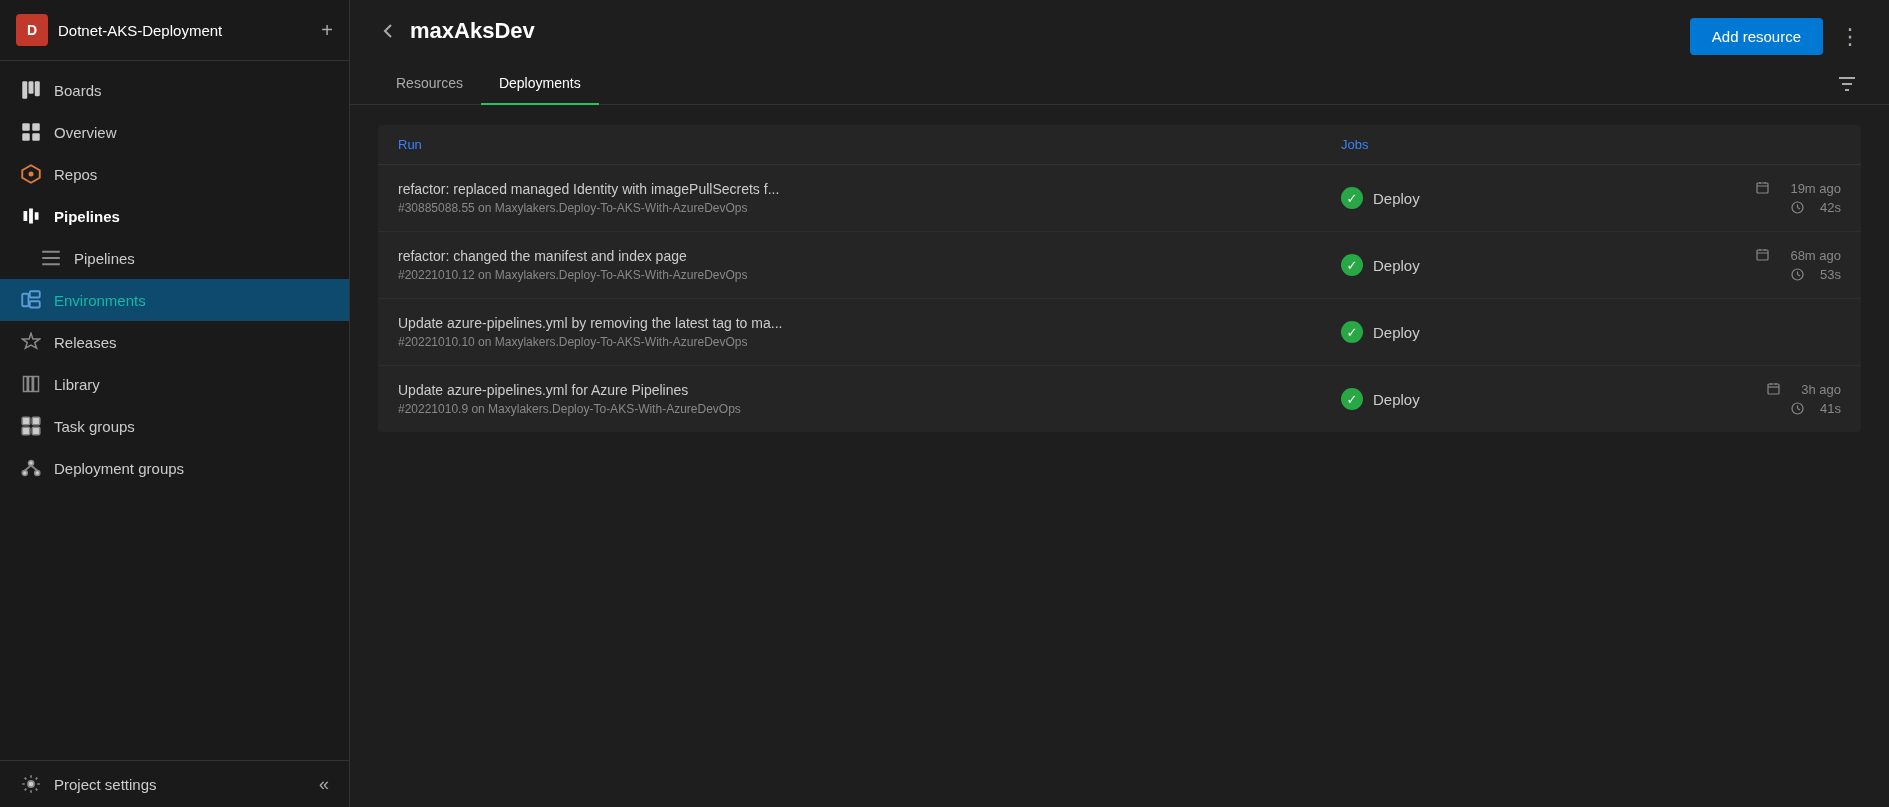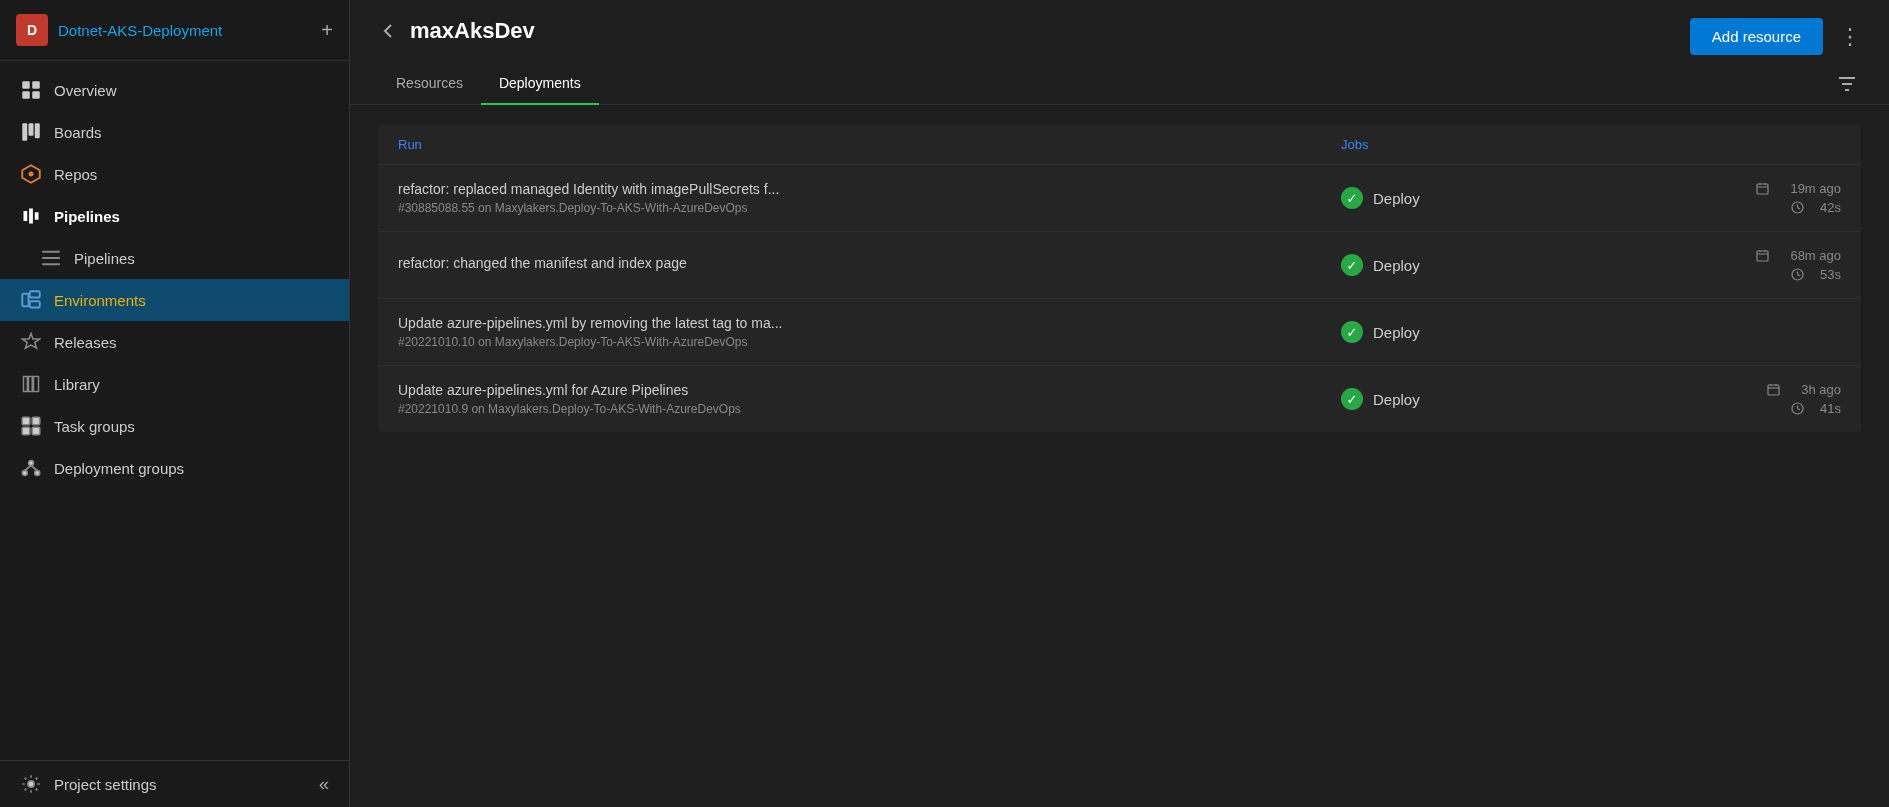--- a/index.html
+++ b/index.html
@@ -39,21 +39,21 @@
       display: flex;
       align-items: center;
       justify-content: center;
       color: white;
       font-weight: bold;
       font-size: 14px;
       flex-shrink: 0;
     }
 
     .project-name {
-      color: #0ea5e9;
+      color: #ffffff;
       font-size: 15px;
       font-weight: 500;
       flex: 1;
     }
 
     .sidebar-add-btn {
       color: #cccccc;
       font-size: 20px;
       cursor: pointer;
       background: none;
@@ -73,21 +73,21 @@
       gap: 12px;
       cursor: pointer;
       color: #cccccc;
       font-size: 15px;
       border-radius: 0;
       transition: background 0.15s;
     }
 
     .nav-item.active {
       background: #0e4a6e;
-      color: #eab308;
+      color: #14b8a6;
     }
 
     .nav-item.bold {
       font-weight: 600;
       color: #ffffff;
     }
 
     .nav-icon {
       width: 22px;
       height: 22px;
@@ -288,21 +288,21 @@
 
     .time-cell {
       display: flex;
       flex-direction: column;
       align-items: flex-end;
       gap: 4px;
     }
 
     .time-ago {
       display: flex;
-      align-items: center;
+      align-items: flex-start;
       gap: 21px;
       font-size: 13px;
       color: #888;
     }
 
     .duration {
       display: flex;
       align-items: center;
       gap: 16px;
       font-size: 13px;
@@ -335,39 +335,39 @@
       <span>D</span>
     </div>
     <span class="project-name">Dotnet-AKS-Deployment</span>
     <button class="sidebar-add-btn">+</button>
   </div>
 
   <nav class="sidebar-nav">
 
     <div class="nav-item">
       <span class="nav-icon">
+        <svg class="icon-svg" viewBox="0 0 16 16" fill="#5fa85f">
+            <rect x="1" y="1" width="4" height="14" rx="1"></rect>
+            <rect x="6" y="1" width="4" height="10" rx="1"></rect>
+            <rect x="11" y="1" width="4" height="12" rx="1"></rect>
+          </svg>
+      </span>
+      <span>Boards</span>
+    </div>
+
+    <div class="nav-item">
+      <span class="nav-icon">
         <svg class="icon-svg" viewBox="0 0 16 16" fill="#6fa8c8">
             <rect x="1" y="1" width="6" height="6" rx="1"></rect>
             <rect x="9" y="1" width="6" height="6" rx="1"></rect>
             <rect x="1" y="9" width="6" height="6" rx="1"></rect>
             <rect x="9" y="9" width="6" height="6" rx="1"></rect>
           </svg>
       </span>
       <span>Overview</span>
-    </div>
-
-    <div class="nav-item">
-      <span class="nav-icon">
-        <svg class="icon-svg" viewBox="0 0 16 16" fill="#5fa85f">
-            <rect x="1" y="1" width="4" height="14" rx="1"></rect>
-            <rect x="6" y="1" width="4" height="10" rx="1"></rect>
-            <rect x="11" y="1" width="4" height="12" rx="1"></rect>
-          </svg>
-      </span>
-      <span>Boards</span>
     </div>
 
     <div class="nav-item">
       <span class="nav-icon">
         <svg class="icon-svg" viewBox="0 0 16 16" fill="#e07b39">
             <path d="M8 1L1 5v6l7 4 7-4V5L8 1z" fill="none" stroke="#e07b39" stroke-width="1.5"></path>
             <circle cx="8" cy="8" r="2" fill="#e07b39"></circle>
           </svg>
       </span>
       <span>Repos</span>
@@ -529,20 +529,21 @@
                 <line x1="6.5" y1="6.5" x2="9" y2="8"></line>
               </svg>
             <span>42s</span>
           </div>
         </div>
       </div>
 
       <div class="table-row">
         <div class="run-cell">
           <div class="run-title">refactor: changed the manifest and index page</div>
+          <div class="run-subtitle">#20221010.12 on Maxylakers.Deploy-To-AKS-With-AzureDevOps</div>
         </div>
         <div class="jobs-cell">
           <div class="status-check">
             <span class="check-mark">✓</span>
           </div>
           <span class="deploy-label">Deploy</span>
         </div>
         <div class="time-cell">
           <div class="time-ago">
             <svg width="13" height="13" viewBox="0 0 13 13" fill="none" stroke="#888" stroke-width="1.2">

